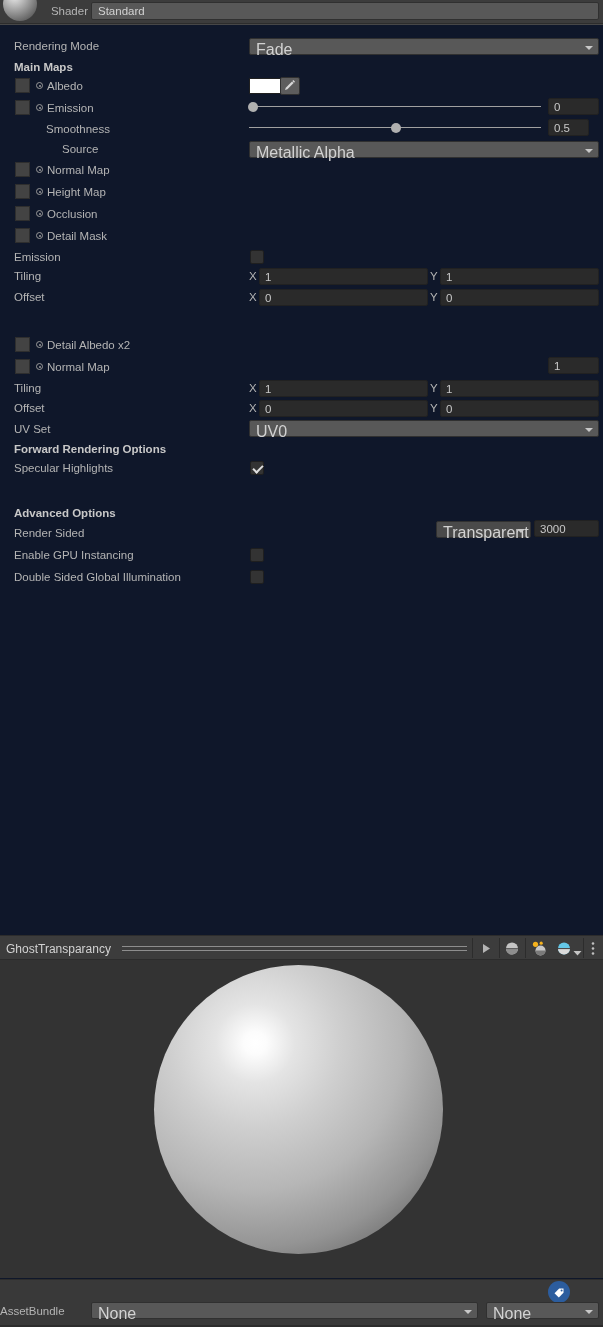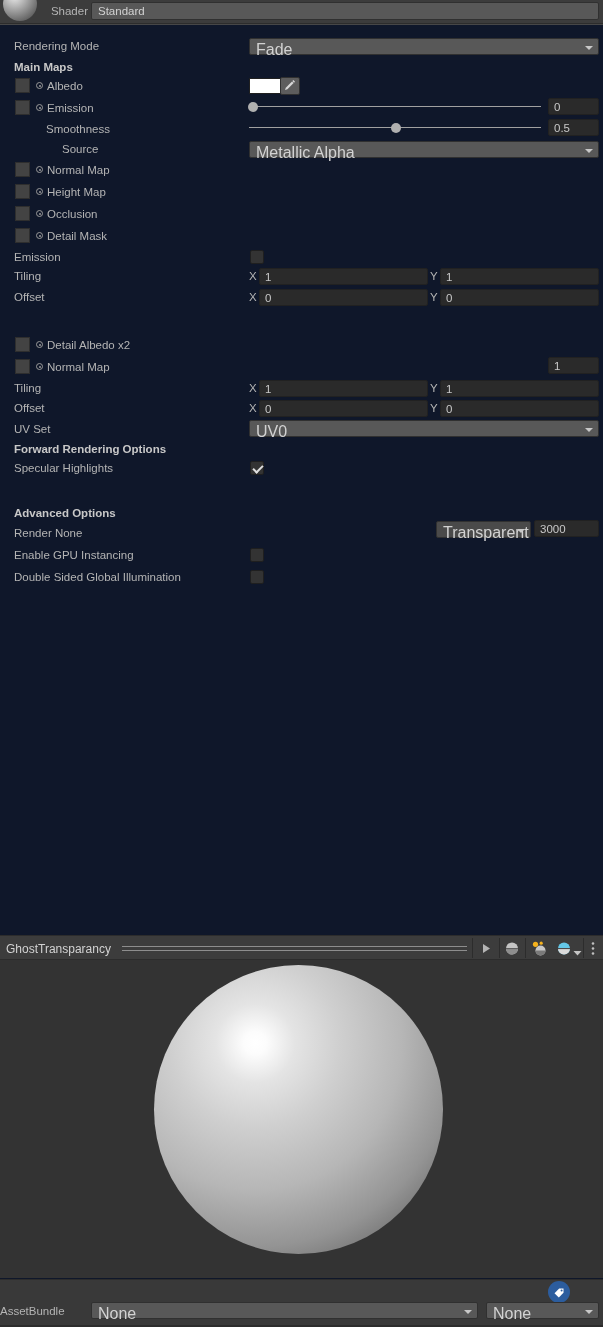--- a/index.html
+++ b/index.html
@@ -218,21 +218,21 @@
       <span class="txt">0</span>
     </div>
   </div>
 
   <div class="row" style="top:119px">
     <span class="lbl" style="left:46px">Smoothness</span>
     <div class="slider" style="left:249px; top:0px; width:292px">
       <div class="track"></div>
       <div class="knob" style="left:147px"></div>
     </div>
-    <div class="field" style="left:548px; top:0px; width:51px">
+    <div class="field" style="left:548px; top:0px; width:41px">
       <span class="txt">0.5</span>
     </div>
   </div>
 
   <div class="row" style="top:139px">
     <span class="lbl" style="left:62px">Source</span>
     <div class="dd" style="left:249px; top:2px; width:350px">
       <span class="txt">Metallic Alpha</span>
       <span class="arrow"></span>
     </div>
@@ -347,21 +347,21 @@
     <span class="lbl" style="left:14px">Specular Highlights</span>
     <div class="cb on" style="left:250px; top:3px"></div>
   </div>
 
 
   <div class="row" style="top:503px">
     <span class="lbl bold" style="left:14px">Advanced Options</span>
   </div>
 
   <div class="row" style="top:523px">
-    <span class="lbl" style="left:14px">Render None</span>
+    <span class="lbl" style="left:14px">Render Sided</span>
     <div class="dd" style="left:436px; top:-2px; width:95px; background:#4a4a4a">
       <span class="txt">Transparent</span>
       <span class="arrow"></span>
     </div>
     <div class="field" style="left:534px; top:-3px; width:65px">
       <span class="txt">3000</span>
     </div>
   </div>
 
   <div class="row" style="top:545px">

